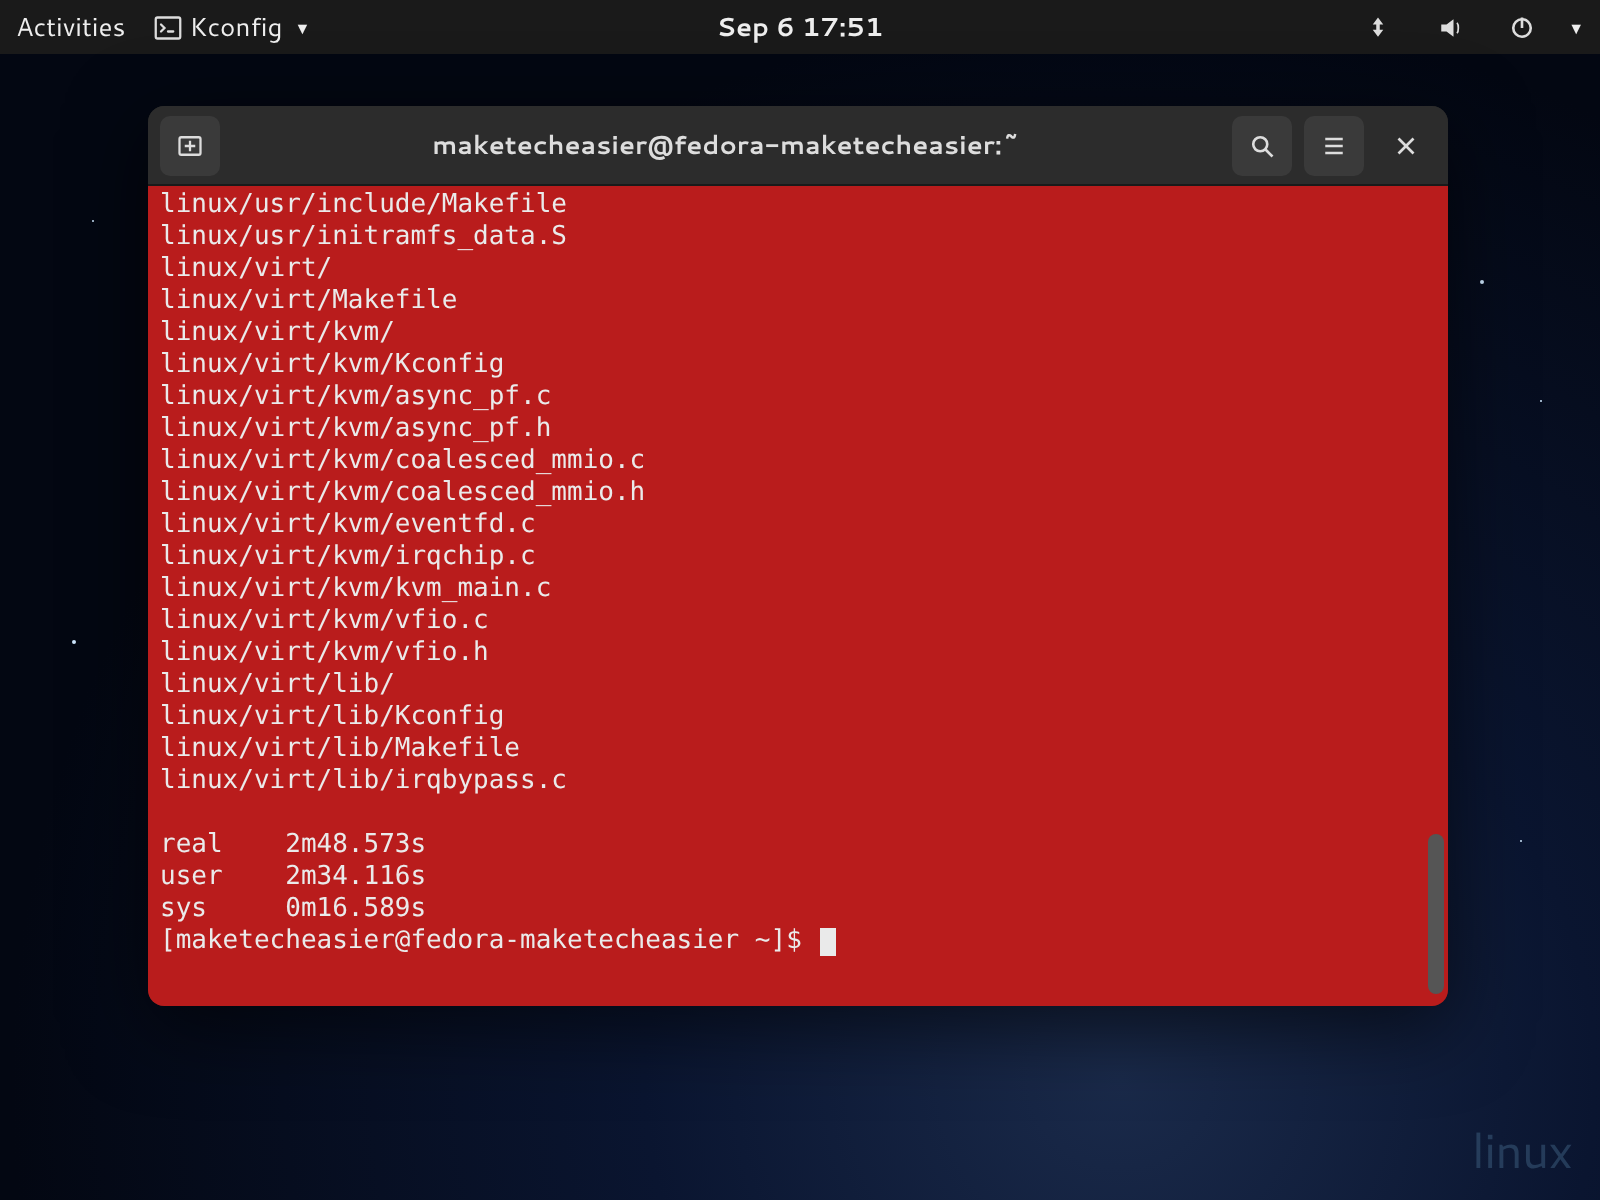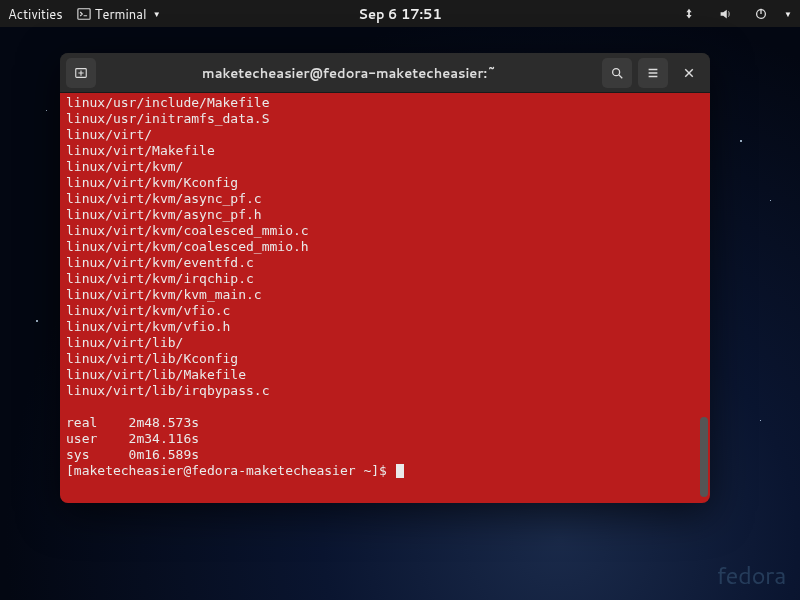--- a/index.html
+++ b/index.html
@@ -24,21 +24,21 @@
   .topbar .center { position: absolute; left: 50%; transform: translateX(-50%); font-weight: 600; }
   .tb-item { display: flex; align-items: center; gap: 4px; cursor: pointer; }
   .tb-icon { display: inline-flex; }
   .topbar .right { margin-left: auto; }
   .right .tb-icon { margin-left: 8px; }
   .tri-down { font-size: 8px; margin-left: 2px; }
 
   
   .termwin {
     position: absolute;
-    left: 60px;
+    left: 74px;
     top: 53px;
     width: 650px;
     height: 450px;
     border-radius: 8px;
     overflow: hidden;
     box-shadow: 0 10px 40px rgba(0,0,0,0.6);
     background: #1e1e1e;
     display: flex;
     flex-direction: column;
   }
@@ -120,21 +120,21 @@
     <div class="tb-item">
       <span>Activities</span>
     </div>
     <div class="tb-item">
       <span class="tb-icon">
         <svg width="14" height="14" viewBox="0 0 16 16">
             <rect x="1" y="2" width="14" height="12" rx="1" fill="none" stroke="#ddd" stroke-width="1.3"></rect>
             <path d="M4 6l2 2-2 2M8 10h3" stroke="#ddd" stroke-width="1.3" fill="none" stroke-linecap="round"></path>
           </svg>
       </span>
-      <span>Terminal</span>
+      <span>Kconfig</span>
       <span class="tri-down">▼</span>
     </div>
   </div>
   <div class="center">Sep 6  17:51</div>
   <div class="right">
     <span class="tb-icon">
       <svg width="14" height="14" viewBox="0 0 16 16">
           <path d="M8 2l-3 4h2v3H5l3 4 3-4H9V6h2z" fill="#ddd"></path>
         </svg>
     </span>
@@ -205,13 +205,13 @@
 linux/virt/lib/irqbypass.c
 
 real    2m48.573s
 user    2m34.116s
 sys     0m16.589s</span>
 <span>[maketecheasier@fedora-maketecheasier ~]$ </span><span class="cursor"></span>
     <div class="scrollbar"></div>
   </div>
 </div>
 
-<div class="fedora-logo">fedora</div>
+<div class="fedora-logo">linux</div>
 
 </body></html>

